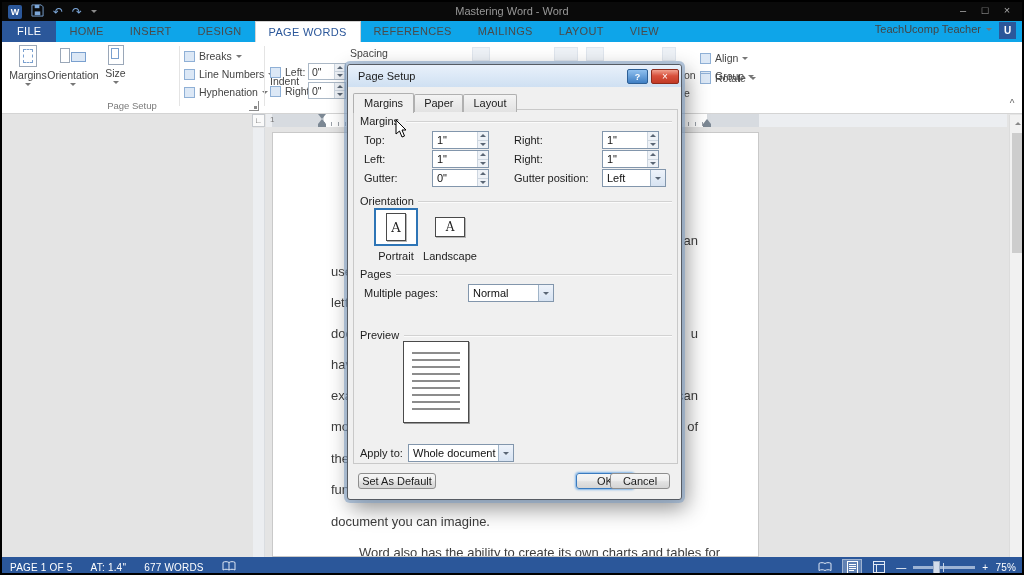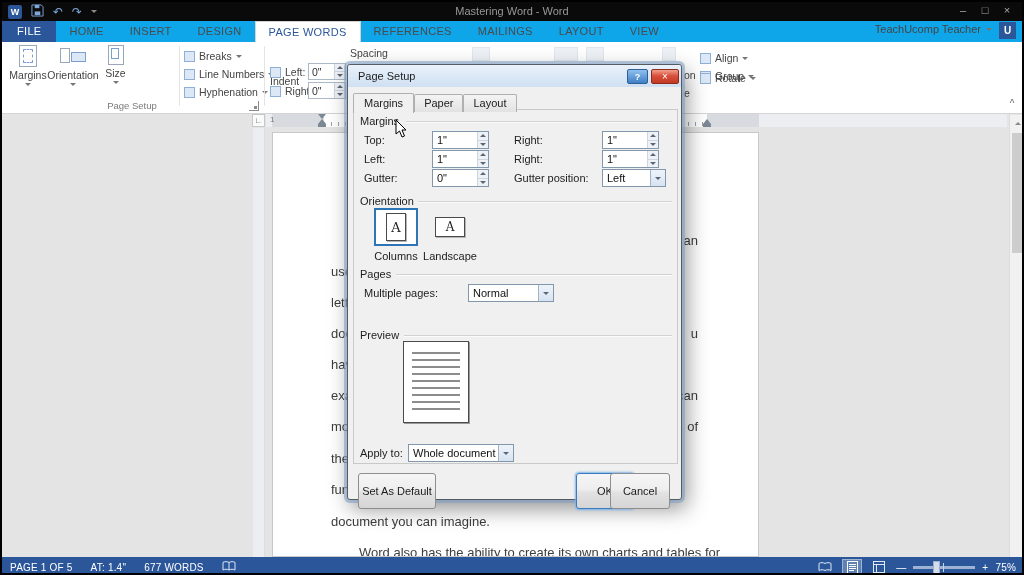--- a/index.html
+++ b/index.html
@@ -136,21 +136,21 @@
   .pgicon { background:#fff; border:1px solid #4a4a4a; box-shadow:1px 1px 0 #b5b5b5;
             display:flex; align-items:center; justify-content:center;
             font-family:"DejaVu Serif","Liberation Serif",serif; color:#222; }
   .pg-p { width:20px; height:28px; font-size:13px; }
   .pg-l { width:30px; height:20px; font-size:12px; }
   .orient-lbl { position:absolute; width:68px; text-align:center; font-size:11px; color:#1c1c1c; }
   .preview-page { position:absolute; left:55px; top:276px; width:66px; height:82px; background:#fff;
                   border:1px solid #4a4a4a; box-shadow:1px 1px 0 #9a9a9a; }
   .preview-page i { position:absolute; left:8px; right:8px; top:10px; height:58px; display:block;
                     background:repeating-linear-gradient(#8c8c8c 0 2px, transparent 2px 7px); }
-  .wbtn { position:absolute; height:36px; font-size:11px; color:#1c1c1c; font-family:inherit;
+  .wbtn { position:absolute; height:16px; font-size:11px; color:#1c1c1c; font-family:inherit;
           background:linear-gradient(#f5f5f5,#eeeeee 45%,#e2e2e2 55%,#d5d5d5);
           border:1px solid #8e8e8e; border-radius:3px; }
   .wbtn.default { border-color:#3a7bbf; box-shadow:0 0 2px 1px #7fb4e8; }
 
   #cursor { position:absolute; left:393px; top:117px; z-index:100; }
 </style>
 </head>
 <body>
 
 <div id="app">
@@ -495,21 +495,21 @@
 
     <span class="leg" style="left:12px; top:130px;">Orientation</span>
     <span class="sect-line" style="left:70px; top:136px; width:254px;"></span>
 
     <div class="orient-frame sel" style="left:26px; top:143px;">
       <span class="pgicon pg-p">A</span>
     </div>
     <div class="orient-frame" style="left:80px; top:143px;">
       <span class="pgicon pg-l">A</span>
     </div>
-    <span class="orient-lbl" style="left:14px; top:185px;">Columns</span>
+    <span class="orient-lbl" style="left:14px; top:185px;">Portrait</span>
     <span class="orient-lbl" style="left:68px; top:185px;">Landscape</span>
 
     <span class="leg" style="left:12px; top:203px;">Pages</span>
     <span class="sect-line" style="left:48px; top:209px; width:276px;"></span>
     <span class="flabel" style="left:16px; top:222px;">Multiple pages:</span>
     <div class="combo" style="left:120px; top:219px; width:86px;">
       <span class="cv">Normal</span>
       <span class="ca">
           <i class="tri-d"></i>
         </span>

